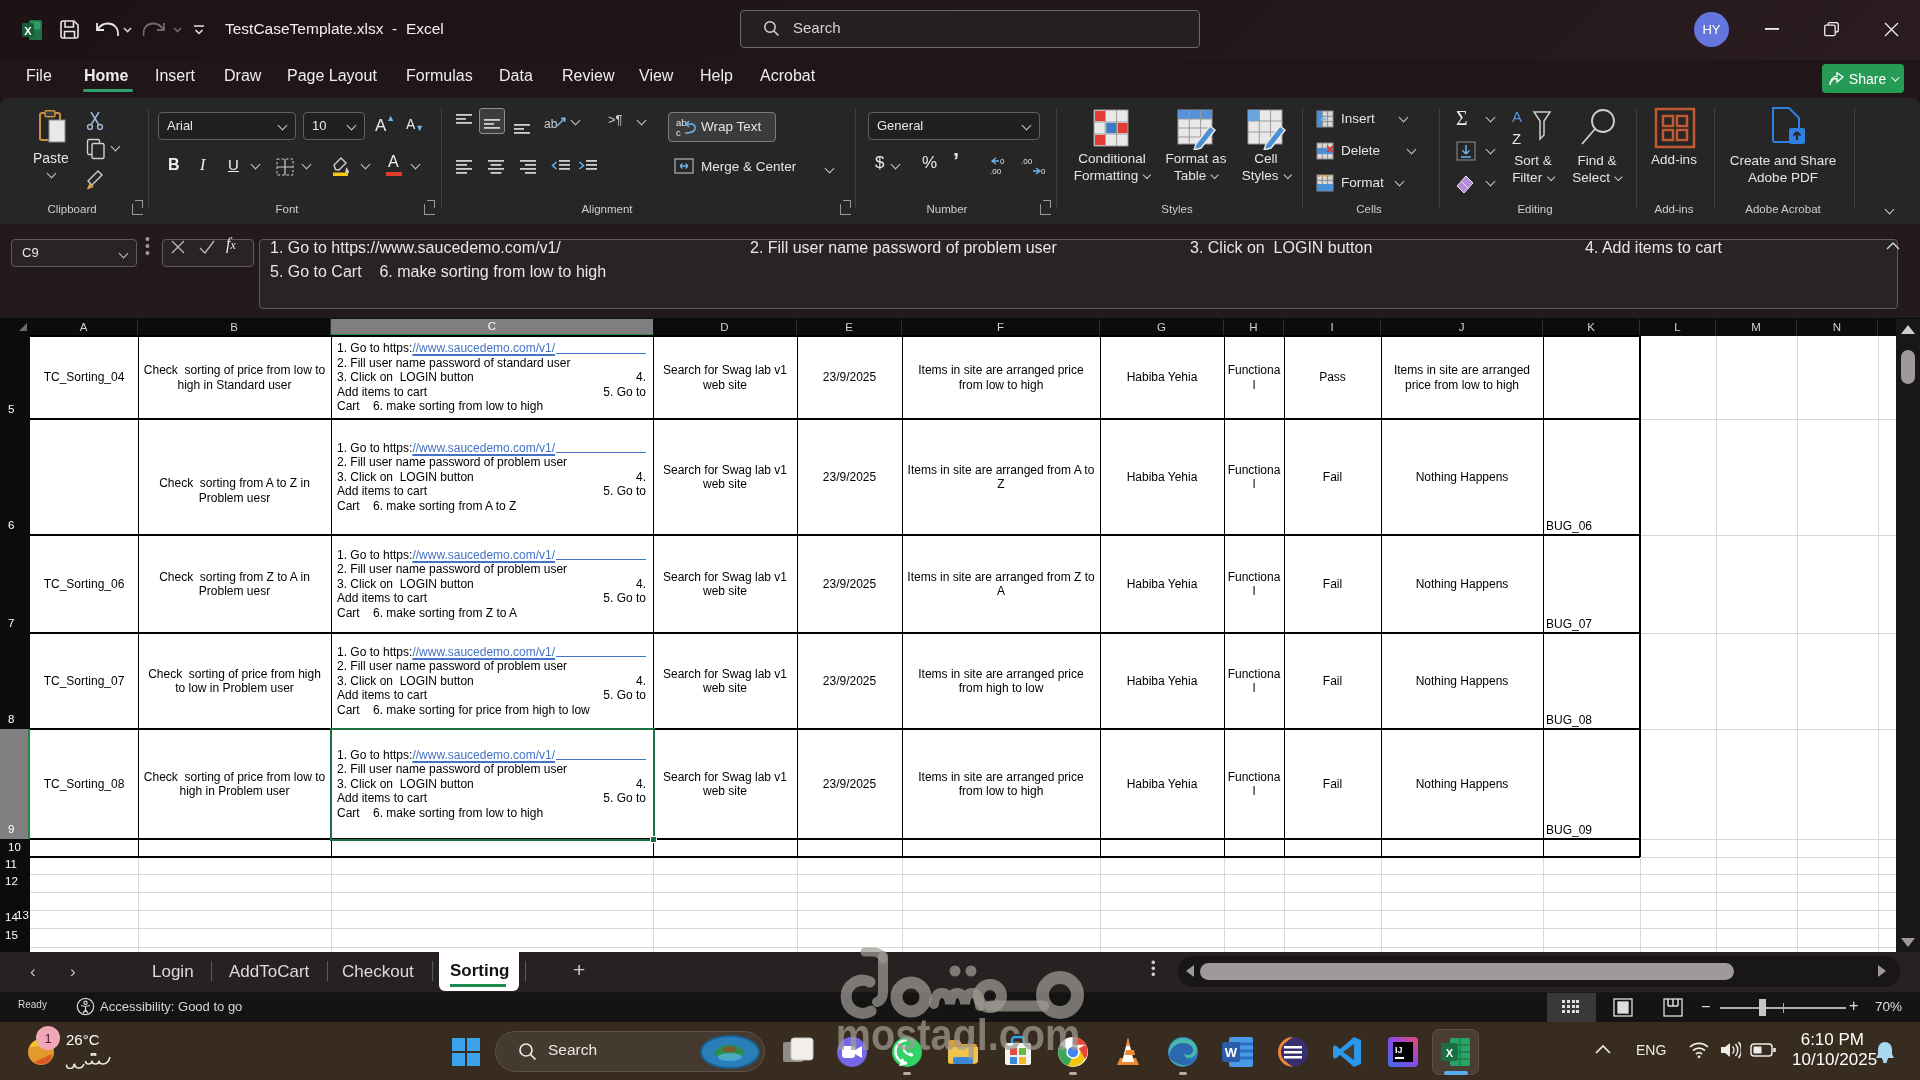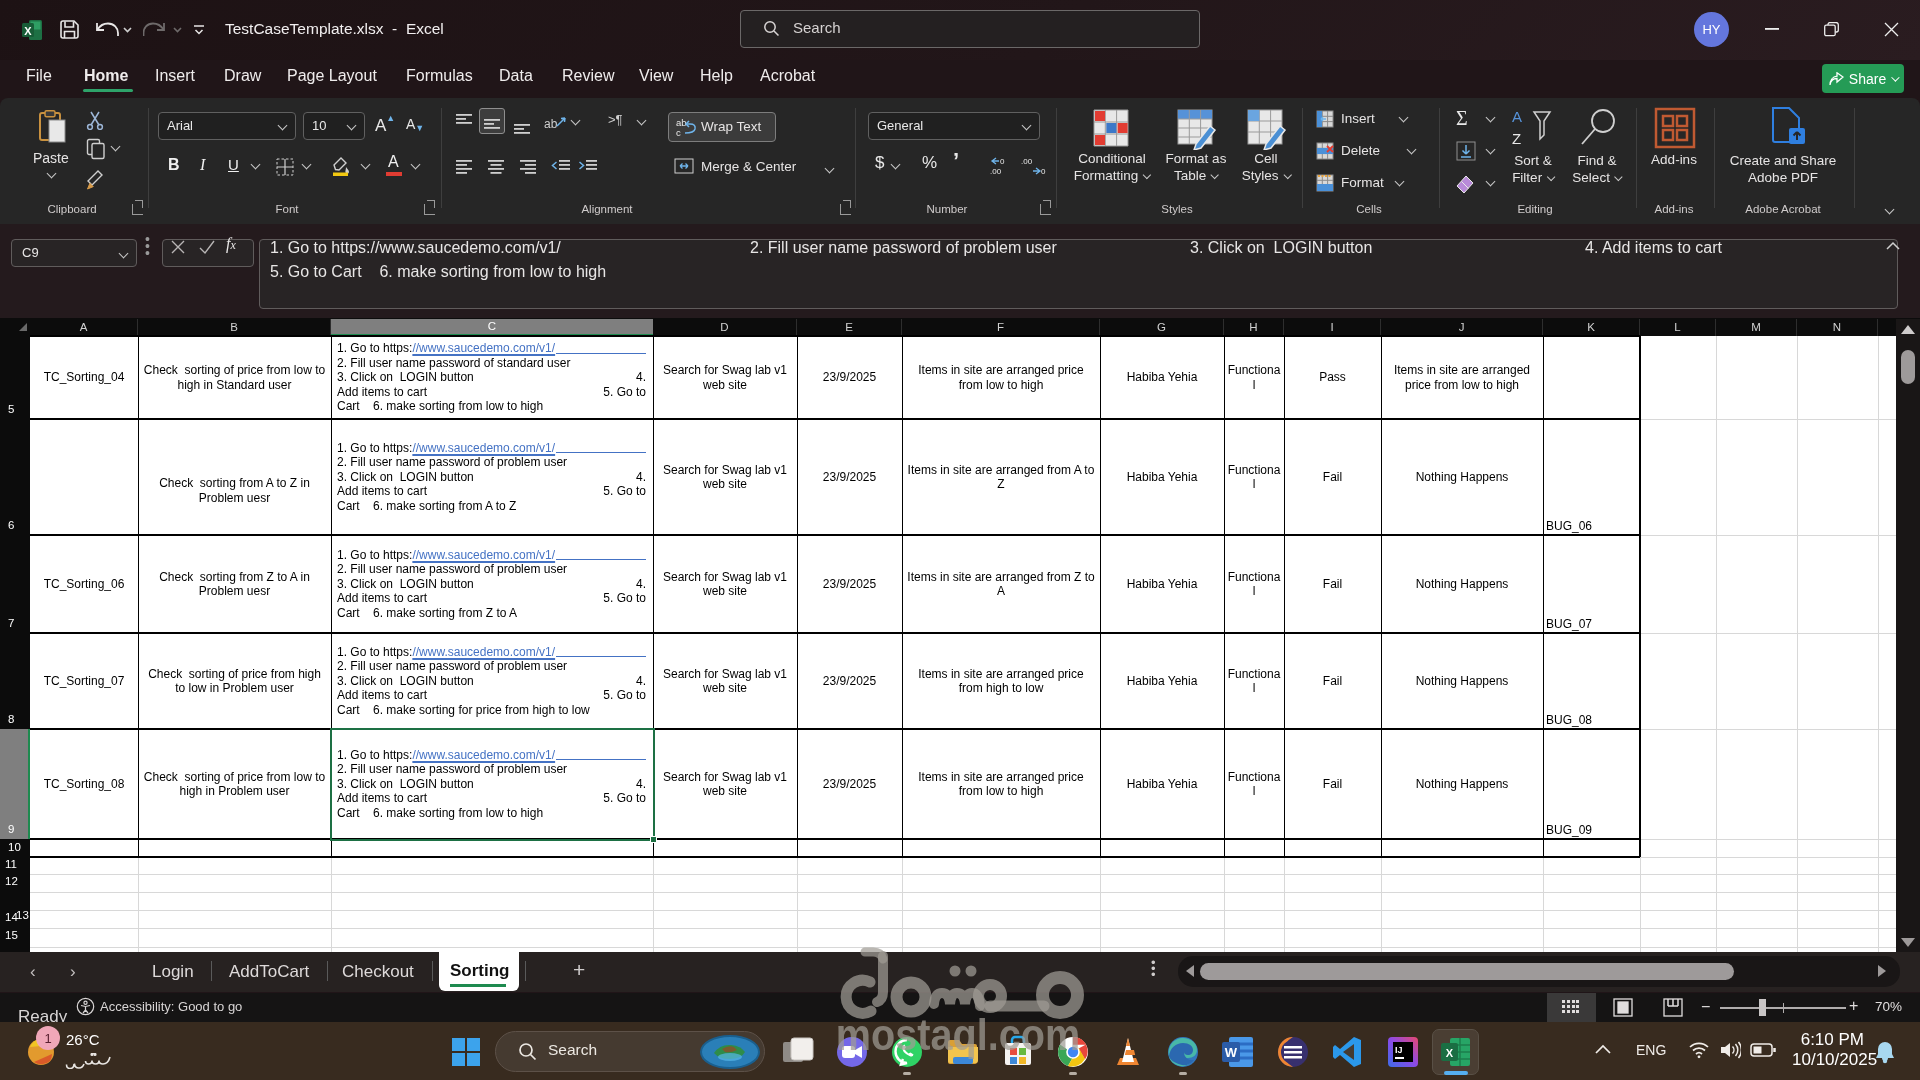--- a/index.html
+++ b/index.html
@@ -537,21 +537,21 @@
 <div class="abs" style="left:1151px;top:960px;color:#cfcccc;font-size:13px;letter-spacing:0;line-height:6px;">•<br>•<br>•</div>
 <div class="abs" style="left:1178px;top:956px;width:722px;height:31px;background:#191616;border-radius:15px;"></div>
 <div class="abs" style="left:1186px;top:965px;width:0;height:0;border-top:6px solid transparent;border-bottom:6px solid transparent;border-right:8px solid #9e9a9a;"></div>
 <div class="abs" style="left:1200px;top:963px;width:534px;height:17px;background:#9e9a9a;border-radius:9px;"></div>
 <div class="abs" style="left:1878px;top:965px;width:0;height:0;border-top:6px solid transparent;border-bottom:6px solid transparent;border-left:8px solid #9e9a9a;"></div>
 <div class="abs" style="left:1896px;top:319px;width:24px;height:633px;background:#191616;"></div>
 <div class="abs" style="left:1901px;top:325px;width:0;height:0;border-left:7px solid transparent;border-right:7px solid transparent;border-bottom:9px solid #cfcccc;"></div>
 <div class="abs" style="left:1901px;top:350px;width:14px;height:34px;background:#9e9a9a;border-radius:7px;"></div>
 <div class="abs" style="left:1901px;top:938px;width:0;height:0;border-left:7px solid transparent;border-right:7px solid transparent;border-top:9px solid #9e9a9a;"></div>
 <div class="abs" id="statusbar"></div>
-<div class="abs" style="left:18px;top:999px;color:#d8d5d5;font-size:17px;margin-top:8px;">Ready</div>
+<div class="abs" style="left:18px;top:999px;color:#d8d5d5;font-size:10px;">Ready</div>
 <svg class="abs" style="left:76px;top:997px" width="19" height="19" viewBox="0 0 19 19" fill="none" stroke="#d8d5d5" stroke-width="1.2">
 <circle cx="9.5" cy="9.5" r="8.2"></circle>
       <circle cx="9.5" cy="5.8" r="1.6"></circle>
       <path d="M5 8.5 l4.5 1 4.5-1 M9.5 9.5 V13 M9.5 13 l-2.5 3 M9.5 13 l2.5 3"></path>
     </svg>
 <div class="abs" style="left:100px;top:999px;color:#d8d5d5;font-size:13px;">Accessibility: Good to go</div>
 <div class="abs" style="left:1547px;top:993px;width:49px;height:29px;background:#3a3939;"></div>
 <svg class="abs" style="left:1562px;top:1000px" width="17" height="15" viewBox="0 0 17 15" fill="#e0dddd">
 <rect x="0" y="0" width="3" height="3"></rect>
       <rect x="5" y="0" width="3" height="3"></rect>

